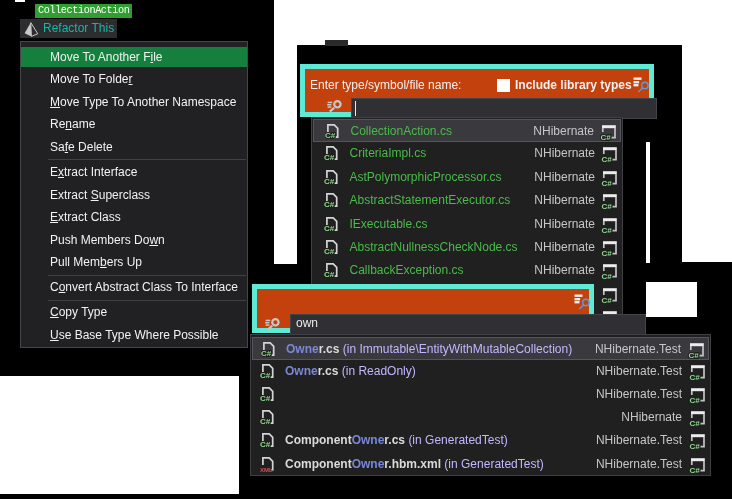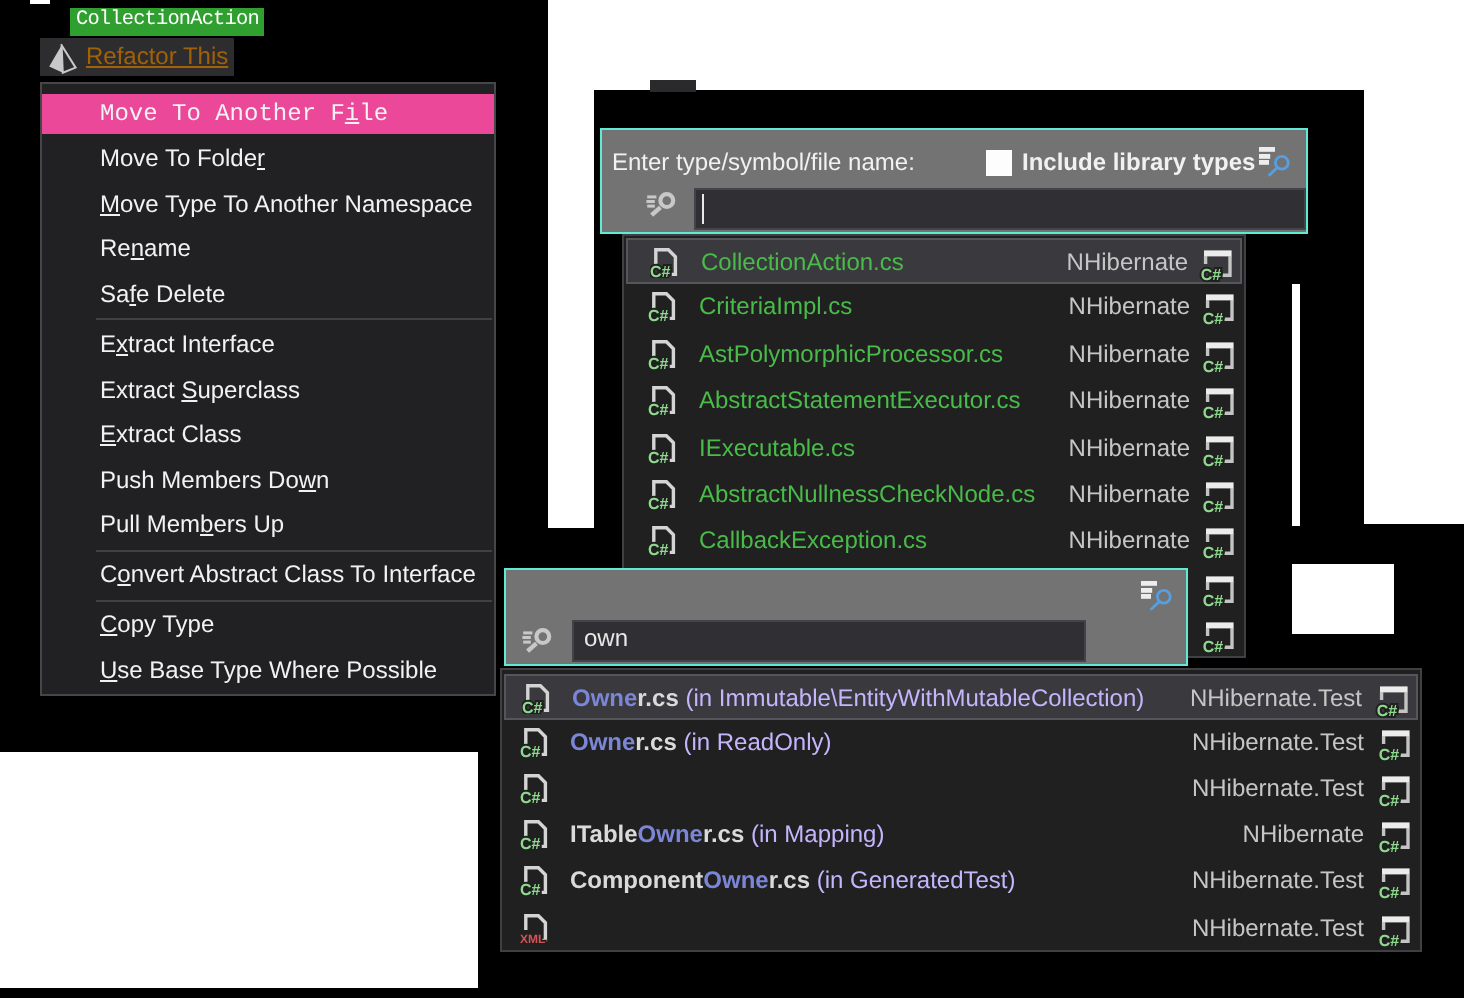--- a/index.html
+++ b/index.html
@@ -5,24 +5,24 @@
   html,body{margin:0;padding:0;}
   body{width:732px;height:499px;background:#000;position:relative;overflow:hidden;
        font-family:"Liberation Sans",sans-serif;}
   .abs{position:absolute;}
   .white{position:absolute;background:#fff;}
   
   #menu{left:20px;top:40.5px;width:228px;height:307px;background:#212123;
         border:1px solid #464649;box-sizing:border-box;padding-top:4px;}
   .mi{height:22.62px;line-height:22.62px;padding-left:29px;color:#f2f2f2;
       font-size:12px;white-space:nowrap;}
-  .mi.hl{background:#ec4899;box-shadow:inset 0 1px 0 0 #212123, inset 0 -1px 0 0 #212123;font-family:Liberation Mono, monospace;}
+  .mi.hl{background:#15803d;box-shadow:inset 0 1px 0 0 #212123, inset 0 -1px 0 0 #212123;}
   .msep{height:1px;background:#414144;margin:0.7px 1px 0.7px 27px;}
   
-  .win{position:absolute;background:#737373;border:1px solid #5eead4;box-sizing:border-box;padding-left:43px;}
+  .win{position:absolute;background:#c2410c;border:5px solid #5eead4;box-sizing:border-box;padding-left:43px;}
   .inp{position:absolute;background:#303034;border:1px solid #43434a;box-sizing:border-box;}
   .list{position:absolute;background:#202021;border:1px solid #404044;box-sizing:border-box;}
   .row{position:absolute;left:1px;right:1px;height:23.4px;}
   .row.sel{background:#3a3a3e;border:1px solid #55555c;box-sizing:border-box;}
   .fn{position:absolute;font-size:12px;line-height:21px;white-space:nowrap;}
   .green{color:#49bb49;}
   .lbl{position:absolute;font-size:12px;line-height:21px;color:#c6c6c6;text-align:right;}
   .blue{color:#7b87d6;font-weight:bold;}
   .wt{color:#dadada;font-weight:bold;}
   .gy{color:#c4b5fd;}
@@ -40,21 +40,21 @@
 
   <div class="abs" style="left:34.5px;top:4px;width:97px;height:14px;background:#2fa02f;"></div>
   <div class="abs" style="left:38px;top:5px;color:#fff;font-family:'Liberation Mono',monospace;
        font-size:10.2px;line-height:12px;letter-spacing:-0.4px;">CollectionAction</div>
 
   <div class="abs" style="left:20px;top:18.5px;width:97px;height:19.5px;background:#2d2d30;"></div>
   <svg class="abs" style="left:24px;top:22px;" width="15" height="15" viewBox="0 0 15 15">
     <path d="M6.8 0.6 L0.6 11.2 L7.4 14.4 Z" fill="#c8c8c8"></path>
     <path d="M6.8 0.6 L7.4 14.4 L13.8 11.8 Z" fill="#2d2d30" stroke="#c8c8c8" stroke-width="1"></path>
   </svg>
-  <div class="abs" style="left:43px;top:20.5px;color:#a16207;font-size:12px;text-decoration:underline;">Refactor This</div>
+  <div class="abs" style="left:43px;top:20.5px;color:#14b8a6;font-size:12px;">Refactor This</div>
 
   <div id="menu" class="abs">
     <div class="mi hl">Move To Another F<u>i</u>le</div>
     <div class="mi">Move To Folde<u>r</u></div>
     <div class="mi"><u>M</u>ove Type To Another Namespace</div>
     <div class="mi">Re<u>n</u>ame</div>
     <div class="mi">Sa<u>f</u>e Delete</div>
     <div class="msep"></div>
     <div class="mi">E<u>x</u>tract Interface</div>
     <div class="mi">Extract <u>S</u>uperclass</div>
@@ -202,21 +202,21 @@
   </div>
 
   <div class="win" style="left:252px;top:284px;width:342px;height:49px;">
     <svg class="abs" style="left:317px;top:5px;" width="19" height="18" viewBox="0 0 19 18">
       <rect x="0.5" y="0.5" width="8" height="2.4" fill="#ededed"></rect>
       <rect x="0.5" y="4" width="5.6" height="2.4" fill="#ededed"></rect>
       <rect x="0.5" y="7" width="5" height="2.4" fill="#ededed"></rect>
       <circle cx="11.9" cy="8.4" r="3.2" fill="none" stroke="#569fe0" stroke-width="1.4"></circle>
       <line x1="9.6" y1="10.9" x2="5.3" y2="14.9" stroke="#569fe0" stroke-width="1.4"></line>
     </svg>
-    <div class="inp" style="left:33px;top:25px;width:257px;height:21px;">
+    <div class="inp" style="left:33px;top:25px;width:356px;height:21px;">
       <div class="abs" style="left:5px;top:1px;font-size:12px;color:#e8e8e8;">own</div>
     </div>
     <svg class="abs" style="left:7px;top:26px;" width="17" height="17" viewBox="0 0 17 17">
       <rect x="1.6" y="4.7" width="4.6" height="1.5" fill="#c8c8c8"></rect>
       <rect x="1.2" y="7" width="4.2" height="1.5" fill="#c8c8c8"></rect>
       <rect x="1.6" y="9.3" width="3.8" height="1.5" fill="#c8c8c8"></rect>
       <circle cx="11.4" cy="7.3" r="3.2" fill="none" stroke="#c8c8c8" stroke-width="2.1"></circle>
       <line x1="8.2" y1="10.7" x2="3.8" y2="14.6" stroke="#c8c8c8" stroke-width="2.2"></line>
     </svg>
   </div>
@@ -258,21 +258,20 @@
         <rect x="3" y="2.2" width="13.8" height="3" fill="#ececec"></rect>
         <path d="M3.8 5 V9 M16 5 V14.6 H9.5" fill="none" stroke="#c4c4c4" stroke-width="1.7"></path>
         <text x="1.4" y="17" font-family="Liberation Sans,sans-serif" font-weight="bold" font-size="8" fill="#8fd98f" stroke="#202021" stroke-width="2" paint-order="stroke">C#</text>
       </svg>
     </div>
     <div class="row" style="top:71.30000000000001px;height:23.1px;">
       <svg class="abs" style="left:8px;top:3px;" width="14" height="16" viewBox="0 0 14 16">
         <path d="M2.9 9 V1.9 H9.2 L12.7 5.4 V14.2 H8.2" fill="none" stroke="#d4d4d4" stroke-width="1.7"></path>
         <text x="0" y="15.4" font-family="Liberation Sans,sans-serif" font-weight="bold" font-size="8" fill="#8fd98f" stroke="#202021" stroke-width="2" paint-order="stroke">C#</text>
       </svg>
-      <div class="fn" style="left:33px;top:1px;"><span class="wt">ITable</span><span class="blue">Owne</span><span class="wt">r.cs</span> <span class="gy">(in Mapping)</span></div>
       <div class="lbl" style="right:27px;top:1px;">NHibernate</div>
       <svg class="abs" style="right:1px;left:auto;top:3px;" width="20" height="18" viewBox="0 0 20 18">
         <rect x="3" y="2.2" width="13.8" height="3" fill="#ececec"></rect>
         <path d="M3.8 5 V9 M16 5 V14.6 H9.5" fill="none" stroke="#c4c4c4" stroke-width="1.7"></path>
         <text x="1.4" y="17" font-family="Liberation Sans,sans-serif" font-weight="bold" font-size="8" fill="#8fd98f" stroke="#202021" stroke-width="2" paint-order="stroke">C#</text>
       </svg>
     </div>
     <div class="row" style="top:94.4px;height:23.1px;">
       <svg class="abs" style="left:8px;top:3px;" width="14" height="16" viewBox="0 0 14 16">
         <path d="M2.9 9 V1.9 H9.2 L12.7 5.4 V14.2 H8.2" fill="none" stroke="#d4d4d4" stroke-width="1.7"></path>
@@ -284,20 +283,21 @@
         <rect x="3" y="2.2" width="13.8" height="3" fill="#ececec"></rect>
         <path d="M3.8 5 V9 M16 5 V14.6 H9.5" fill="none" stroke="#c4c4c4" stroke-width="1.7"></path>
         <text x="1.4" y="17" font-family="Liberation Sans,sans-serif" font-weight="bold" font-size="8" fill="#8fd98f" stroke="#202021" stroke-width="2" paint-order="stroke">C#</text>
       </svg>
     </div>
     <div class="row" style="top:117.5px;height:23.1px;">
       <svg class="abs" style="left:8px;top:3px;" width="14" height="16" viewBox="0 0 14 16">
         <path d="M2.9 9 V1.9 H9.2 L12.7 5.4 V14.2 H8.2" fill="none" stroke="#d4d4d4" stroke-width="1.7"></path>
         <text x="0" y="15.6" font-family="Liberation Sans,sans-serif" font-weight="bold" font-size="6" fill="#d25454" stroke="#202021" stroke-width="1.8" paint-order="stroke">XML</text>
       </svg>
+      <div class="fn" style="left:33px;top:1px;"><span class="wt">Component</span><span class="blue">Owne</span><span class="wt">r.hbm.xml</span> <span class="gy">(in GeneratedTest)</span></div>
       <div class="lbl" style="right:27px;top:1px;">NHibernate.Test</div>
       <svg class="abs" style="right:1px;left:auto;top:3px;" width="20" height="18" viewBox="0 0 20 18">
         <rect x="3" y="2.2" width="13.8" height="3" fill="#ececec"></rect>
         <path d="M3.8 5 V9 M16 5 V14.6 H9.5" fill="none" stroke="#c4c4c4" stroke-width="1.7"></path>
         <text x="1.4" y="17" font-family="Liberation Sans,sans-serif" font-weight="bold" font-size="8" fill="#8fd98f" stroke="#202021" stroke-width="2" paint-order="stroke">C#</text>
       </svg>
     </div>
   </div>
 
 </body></html>

